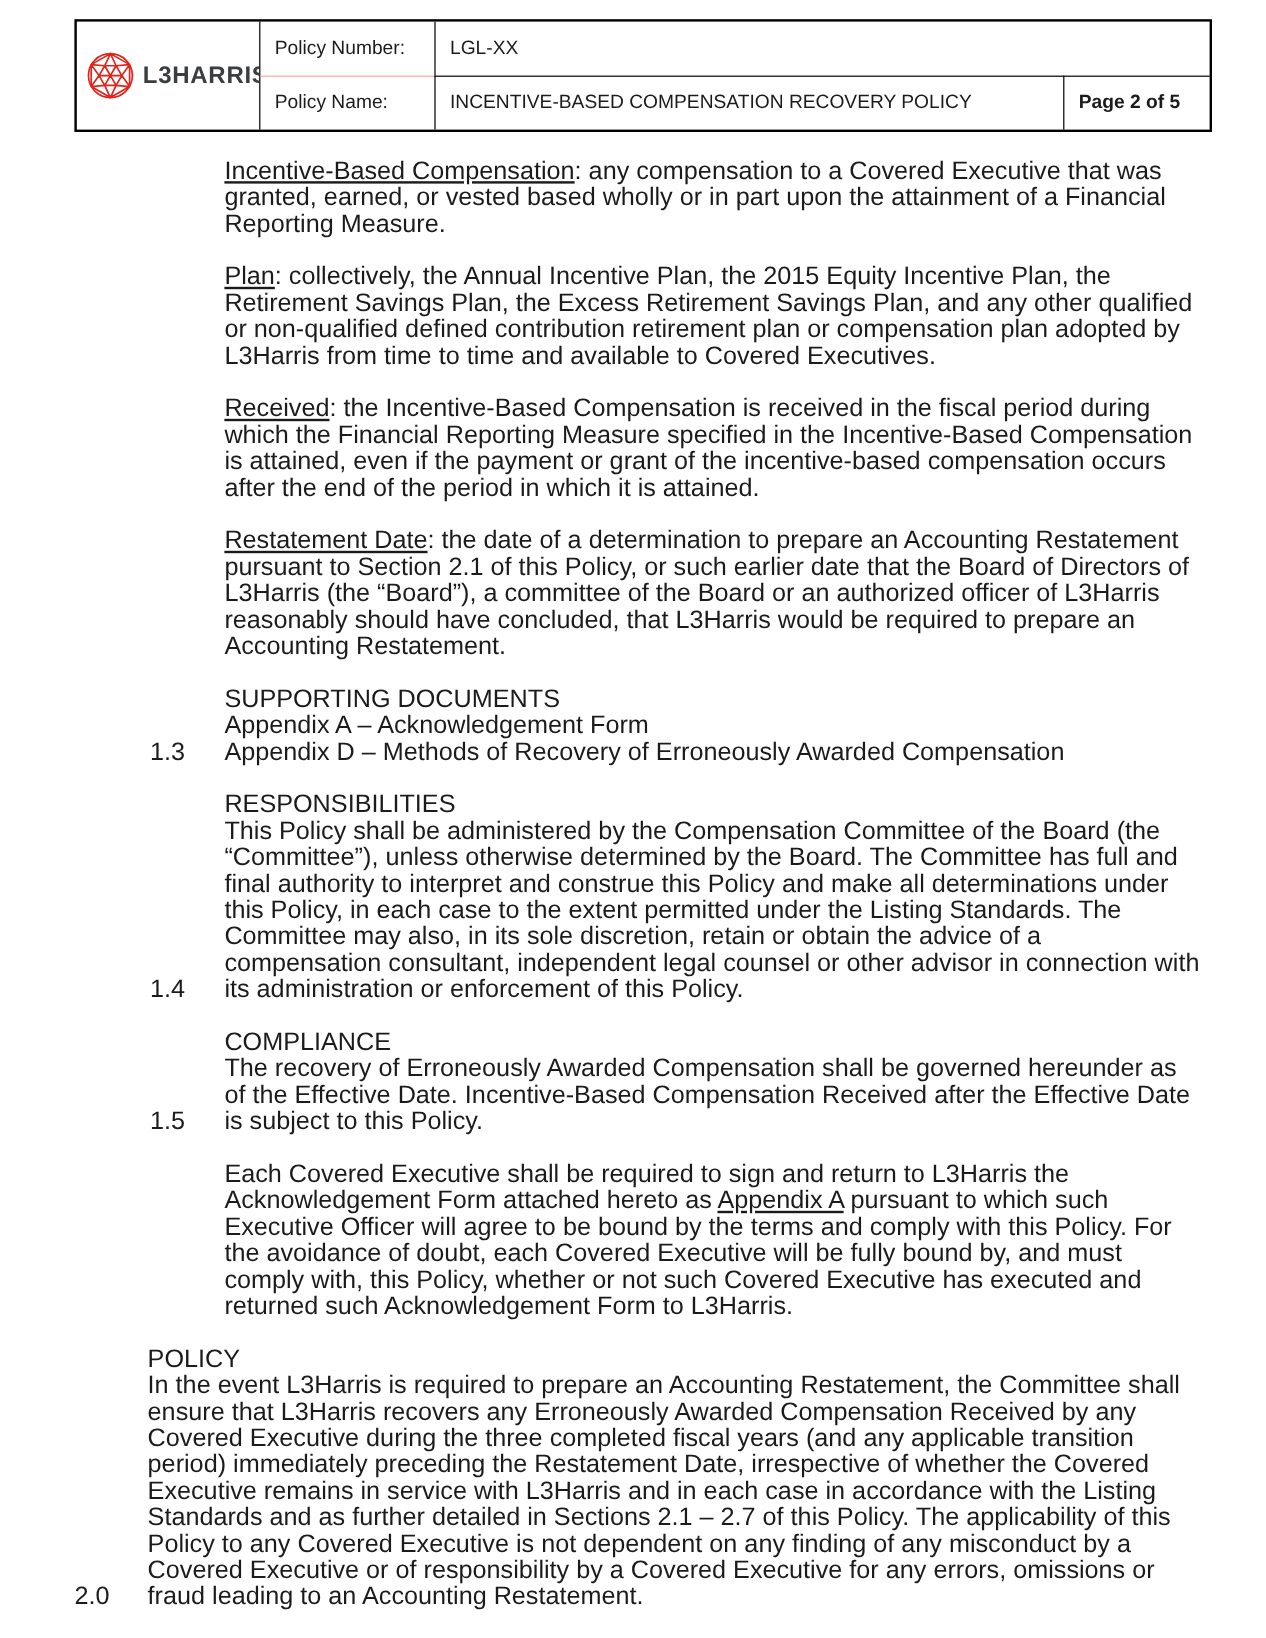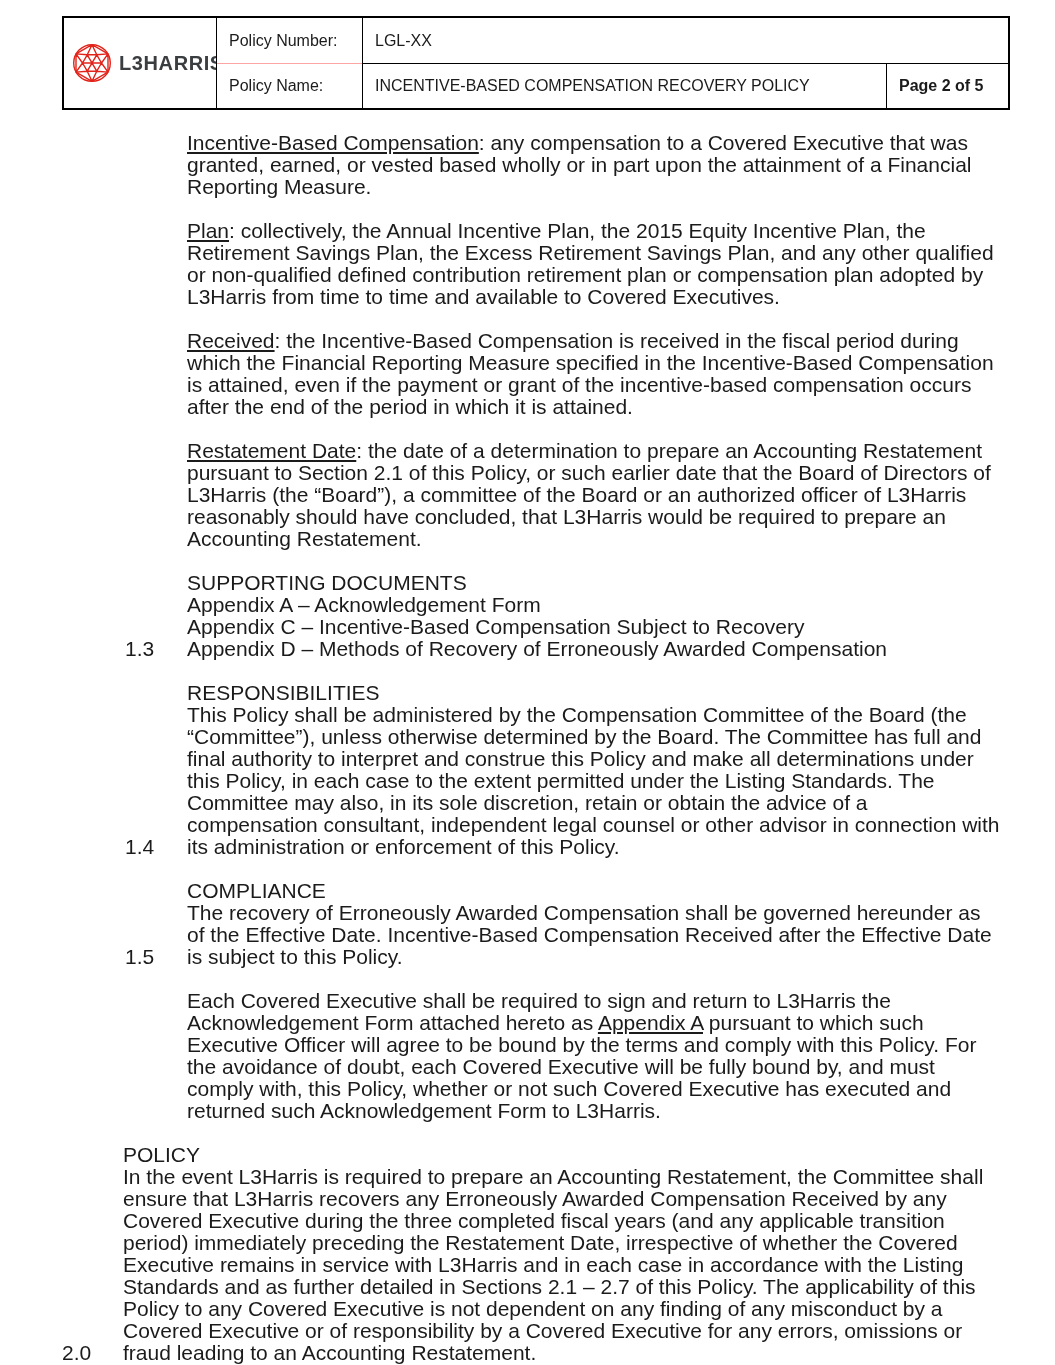--- a/index.html
+++ b/index.html
@@ -122,21 +122,20 @@
 
     <p class="def"><span class="uterm">Received</span><span>: the Incentive-Based Compensation is received in the fiscal period during which the Financial Reporting Measure specified in the Incentive-Based Compensation is attained, even if the payment or grant of the incentive-based compensation occurs after the end of the period in which it is attained.</span></p>
 
     <p class="def"><span class="uterm">Restatement Date</span><span>: the date of a determination to prepare an Accounting Restatement pursuant to Section 2.1 of this Policy, or such earlier date that the Board of Directors of L3Harris (the “Board”), a committee of the Board or an authorized officer of L3Harris reasonably should have concluded, that L3Harris would be required to prepare an Accounting Restatement.</span></p>
 
     <div class="sec">
       <div class="sec-num">1.3</div>
       <div class="sec-body">
         <div class="sec-title">SUPPORTING DOCUMENTS</div>
         <div>Appendix A – Acknowledgement Form</div>
-        <div>Appendix C – Incentive-Based Compensation Subject to Recovery</div>
         <div>Appendix D – Methods of Recovery of Erroneously Awarded Compensation</div>
       </div>
     </div>
 
     <div class="sec">
       <div class="sec-num">1.4</div>
       <div class="sec-body">
         <div class="sec-title">RESPONSIBILITIES</div>
         <div>This Policy shall be administered by the Compensation Committee of the Board (the “Committee”), unless otherwise determined by the Board. The Committee has full and final authority to interpret and construe this Policy and make all determinations under this Policy, in each case to the extent permitted under the Listing Standards. The Committee may also, in its sole discretion, retain or obtain the advice of a compensation consultant, independent legal counsel or other advisor in connection with its administration or enforcement of this Policy.</div>
       </div>

